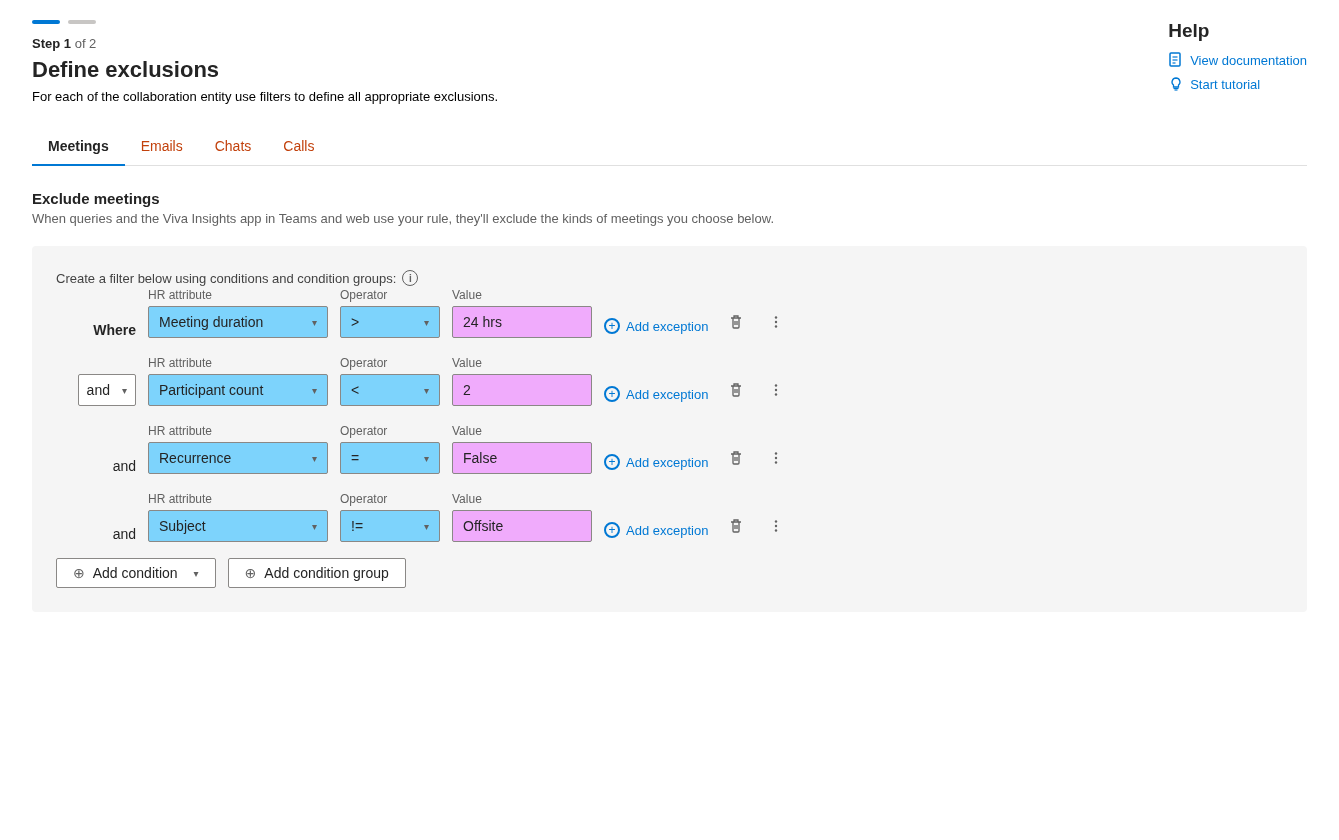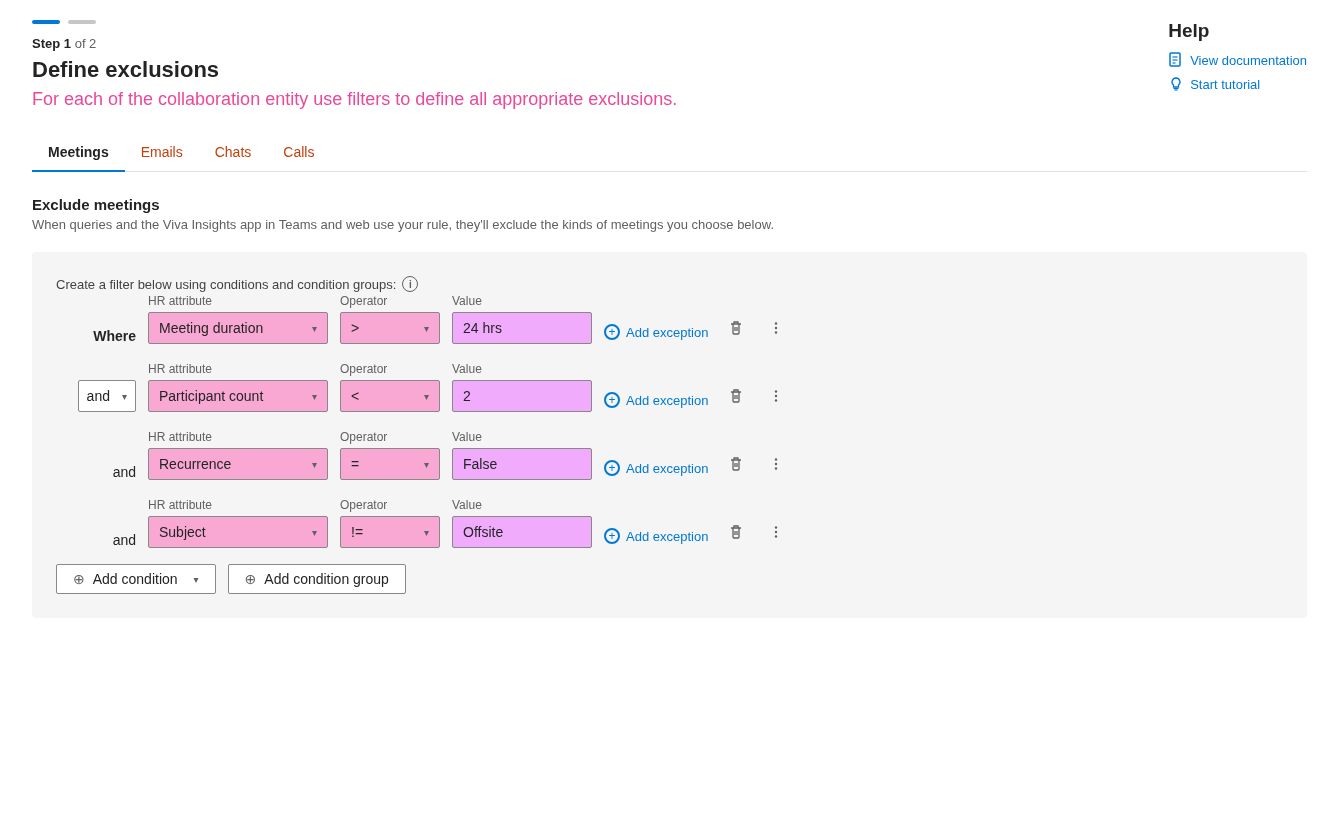--- a/index.html
+++ b/index.html
@@ -9,21 +9,21 @@
 
     .step-indicator { display: flex; gap: 8px; align-items: center; margin-bottom: 12px; }
     .step-dot { width: 28px; height: 4px; border-radius: 2px; }
     .step-dot.active { background: #0078d4; }
     .step-dot.inactive { background: #c8c6c4; }
 
     .step-label { font-size: 13px; color: #616161; margin-bottom: 6px; }
     .step-label strong { color: #242424; }
 
     .page-title { font-size: 22px; font-weight: 600; margin-bottom: 6px; }
-    .page-subtitle { font-size: 18px; color: #ec4899; margin-bottom: 24px; }
+    .page-subtitle { font-size: 13px; color: #000000; margin-bottom: 24px; }
 
     .help-panel { position: absolute; top: 20px; right: 32px; }
     .help-title { font-size: 19px; font-weight: 600; margin-bottom: 10px; }
     .help-link { display: flex; align-items: center; gap: 6px; color: #0078d4; font-size: 13px; text-decoration: none; margin-bottom: 8px; cursor: pointer; }
 
     .tabs { display: flex; border-bottom: 1px solid #e0e0e0; margin-bottom: 24px; }
     .tab { padding: 10px 16px; font-size: 14px; cursor: pointer; color: #c2410c; border-bottom: 2px solid transparent; margin-bottom: -1px; }
     .tab.active { color: #242424; border-bottom: 2px solid #0078d4; font-weight: 700; }
 
     .section-title { font-size: 15px; font-weight: 600; margin-bottom: 4px; }
@@ -33,21 +33,21 @@
     .filter-info { font-size: 13px; color: #424242; display: flex; align-items: center; gap: 6px; }
     .info-icon { width: 16px; height: 16px; border-radius: 50%; border: 1.5px solid #616161; display: inline-flex; align-items: center; justify-content: center; font-size: 10px; color: #616161; font-weight: 700; cursor: pointer; flex-shrink: 0; }
 
     .condition-row { display: flex; align-items: flex-end; gap: 12px; margin-bottom: 16px; }
     .row-prefix { width: 80px; display: flex; align-items: center; justify-content: flex-end; }
     .where-label { font-weight: 600; font-size: 14px; }
     .and-text { font-size: 14px; font-weight: 500; }
 
     .field-group { display: flex; flex-direction: column; gap: 4px; }
     .field-label { font-size: 12px; color: #616161; }
-    .dropdown { display: flex; align-items: center; justify-content: space-between; background: #f9a8d4; border: 1px solid #8a8886; border-radius: 2px; padding: 6px 10px; cursor: pointer; min-height: 32px; }
+    .dropdown { display: flex; align-items: center; justify-content: space-between; background: #7dd3fc; border: 1px solid #8a8886; border-radius: 2px; padding: 6px 10px; cursor: pointer; min-height: 32px; }
     .dropdown-text { font-size: 14px; color: #242424; }
     .chevron { font-size: 10px; color: #616161; margin-left: 8px; }
 
     .hr-attr-dropdown { width: 180px; }
     .operator-dropdown { width: 100px; }
     .value-input { width: 140px; background: #f0abfc; border: 1px solid #8a8886; border-radius: 2px; padding: 6px 10px; font-size: 14px; color: #242424; min-height: 32px; display: flex; align-items: center; }
 
     .add-exception { display: flex; align-items: center; gap: 6px; color: #0078d4; cursor: pointer; font-size: 13px; white-space: nowrap; padding: 4px 0; margin-top: 20px; }
     .add-exception-icon { width: 16px; height: 16px; border-radius: 50%; border: 2px solid #0078d4; display: flex; align-items: center; justify-content: center; font-size: 12px; color: #0078d4; flex-shrink: 0; }
 

